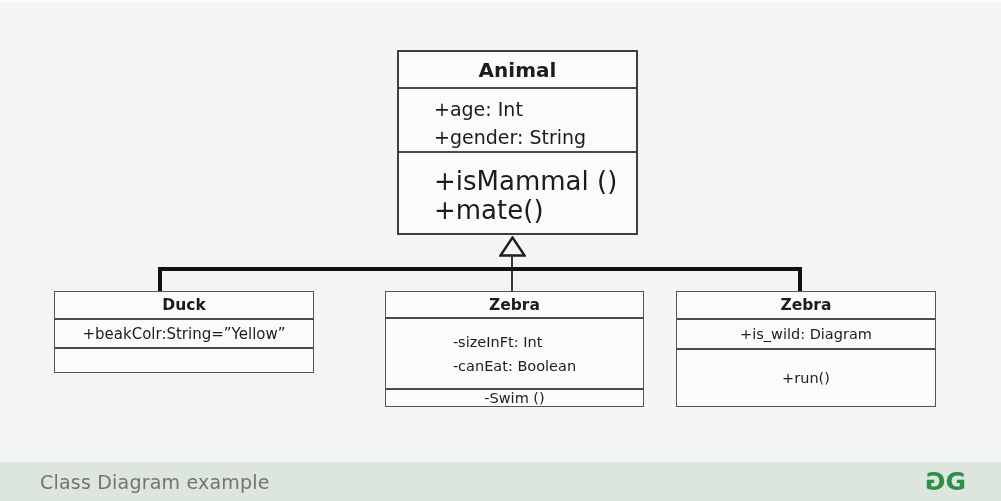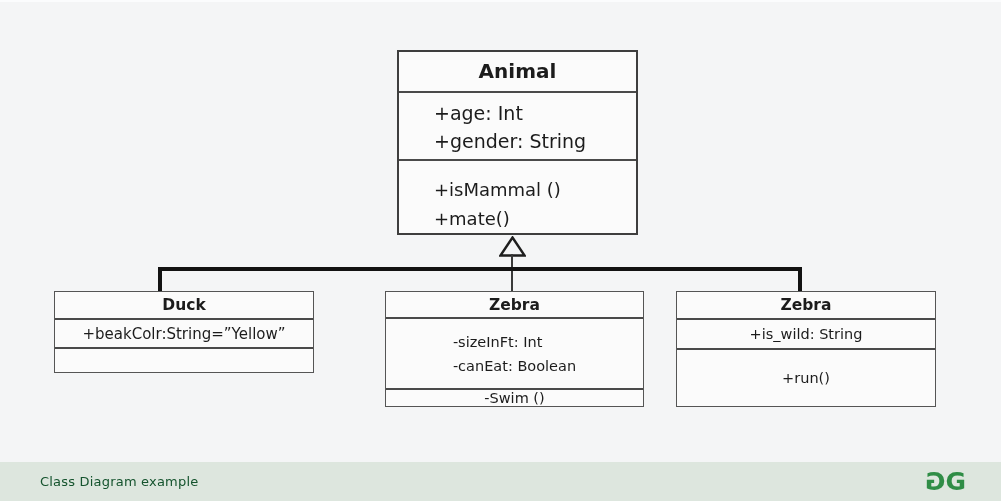--- a/index.html
+++ b/index.html
@@ -33,42 +33,42 @@
   .animal .uml-title{height:41px;font-size:20px;}
   .duck .uml-title,.fish .uml-title,.zebra .uml-title{height:28px;font-size:15.5px;}
 
   .uml-attrs{border-bottom:2px solid #4a4a4a;box-sizing:border-box;}
   .animal .uml-attrs{height:69px;padding:6px 0 0 35px;font-size:19px;line-height:28px;}
   .duck .uml-attrs{height:29px;display:flex;align-items:center;justify-content:center;font-size:15px;}
   .fish .uml-attrs{height:72px;display:flex;align-items:center;justify-content:center;font-size:14.5px;line-height:24px;}
   .zebra .uml-attrs{height:30px;display:flex;align-items:center;justify-content:center;font-size:14.5px;}
 
   .uml-methods{flex:1;box-sizing:border-box;}
-  .animal .uml-methods{padding:14px 0 0 35px;font-size:18px;line-height:29px;}
+  .animal .uml-methods{padding:14px 0 8px 35px;font-size:26px;line-height:29px;}
   .duck .uml-methods{display:flex;align-items:center;justify-content:center;font-size:14.5px;line-height:21px;}
   .fish .uml-methods{display:flex;align-items:center;justify-content:center;font-size:14.5px;}
   .zebra .uml-methods{display:flex;align-items:center;justify-content:center;font-size:14.5px;}
   .block-left{text-align:left;}
 
   
   .conn{position:absolute;background:#121212;}
   .h-line{left:158px;top:265px;width:644px;height:4px;}
   .drop-left{left:158px;top:265px;width:4px;height:24px;}
   .drop-right{left:798px;top:265px;width:4px;height:24px;}
   .v-line{left:511px;top:252px;width:2px;height:37px;background:#3a3a3a;}
   .tri{position:absolute;left:499px;top:234px;}
 
   
   .footer{
     position:absolute;left:0;bottom:0;width:100%;height:39px;
     background:#dde6de;
     display:flex;align-items:center;justify-content:space-between;
     padding:0 38px 0 40px;box-sizing:border-box;
   }
-  .footer-caption{font-size:13px;color:#14532d;letter-spacing:.2px;}
+  .footer-caption{font-size:19px;color:#737373;letter-spacing:.2px;}
   .gfg-logo{font-size:25px;font-weight:bold;color:#2f8d46;letter-spacing:-3px;line-height:1;display:inline-flex;}
   .gfg-logo .flip{display:inline-block;transform:scaleX(-1);}
 </style>
 </head>
 <body>
 
 <div class="canvas">
 
   <div class="uml-box animal">
     <div class="uml-title">Animal</div>
@@ -106,21 +106,21 @@
       </div>
     </div>
     <div class="uml-methods">
       <div>-Swim ()</div>
     </div>
   </div>
 
   <div class="uml-box zebra">
     <div class="uml-title">Zebra</div>
     <div class="uml-attrs">
-      <div>+is_wild: String</div>
+      <div>+is_wild: Diagram</div>
     </div>
     <div class="uml-methods">
       <div>+run()</div>
     </div>
   </div>
 
   <div class="footer">
     <span class="footer-caption">Class Diagram example</span>
     <span class="gfg-logo">
       <span class="flip">G</span>

